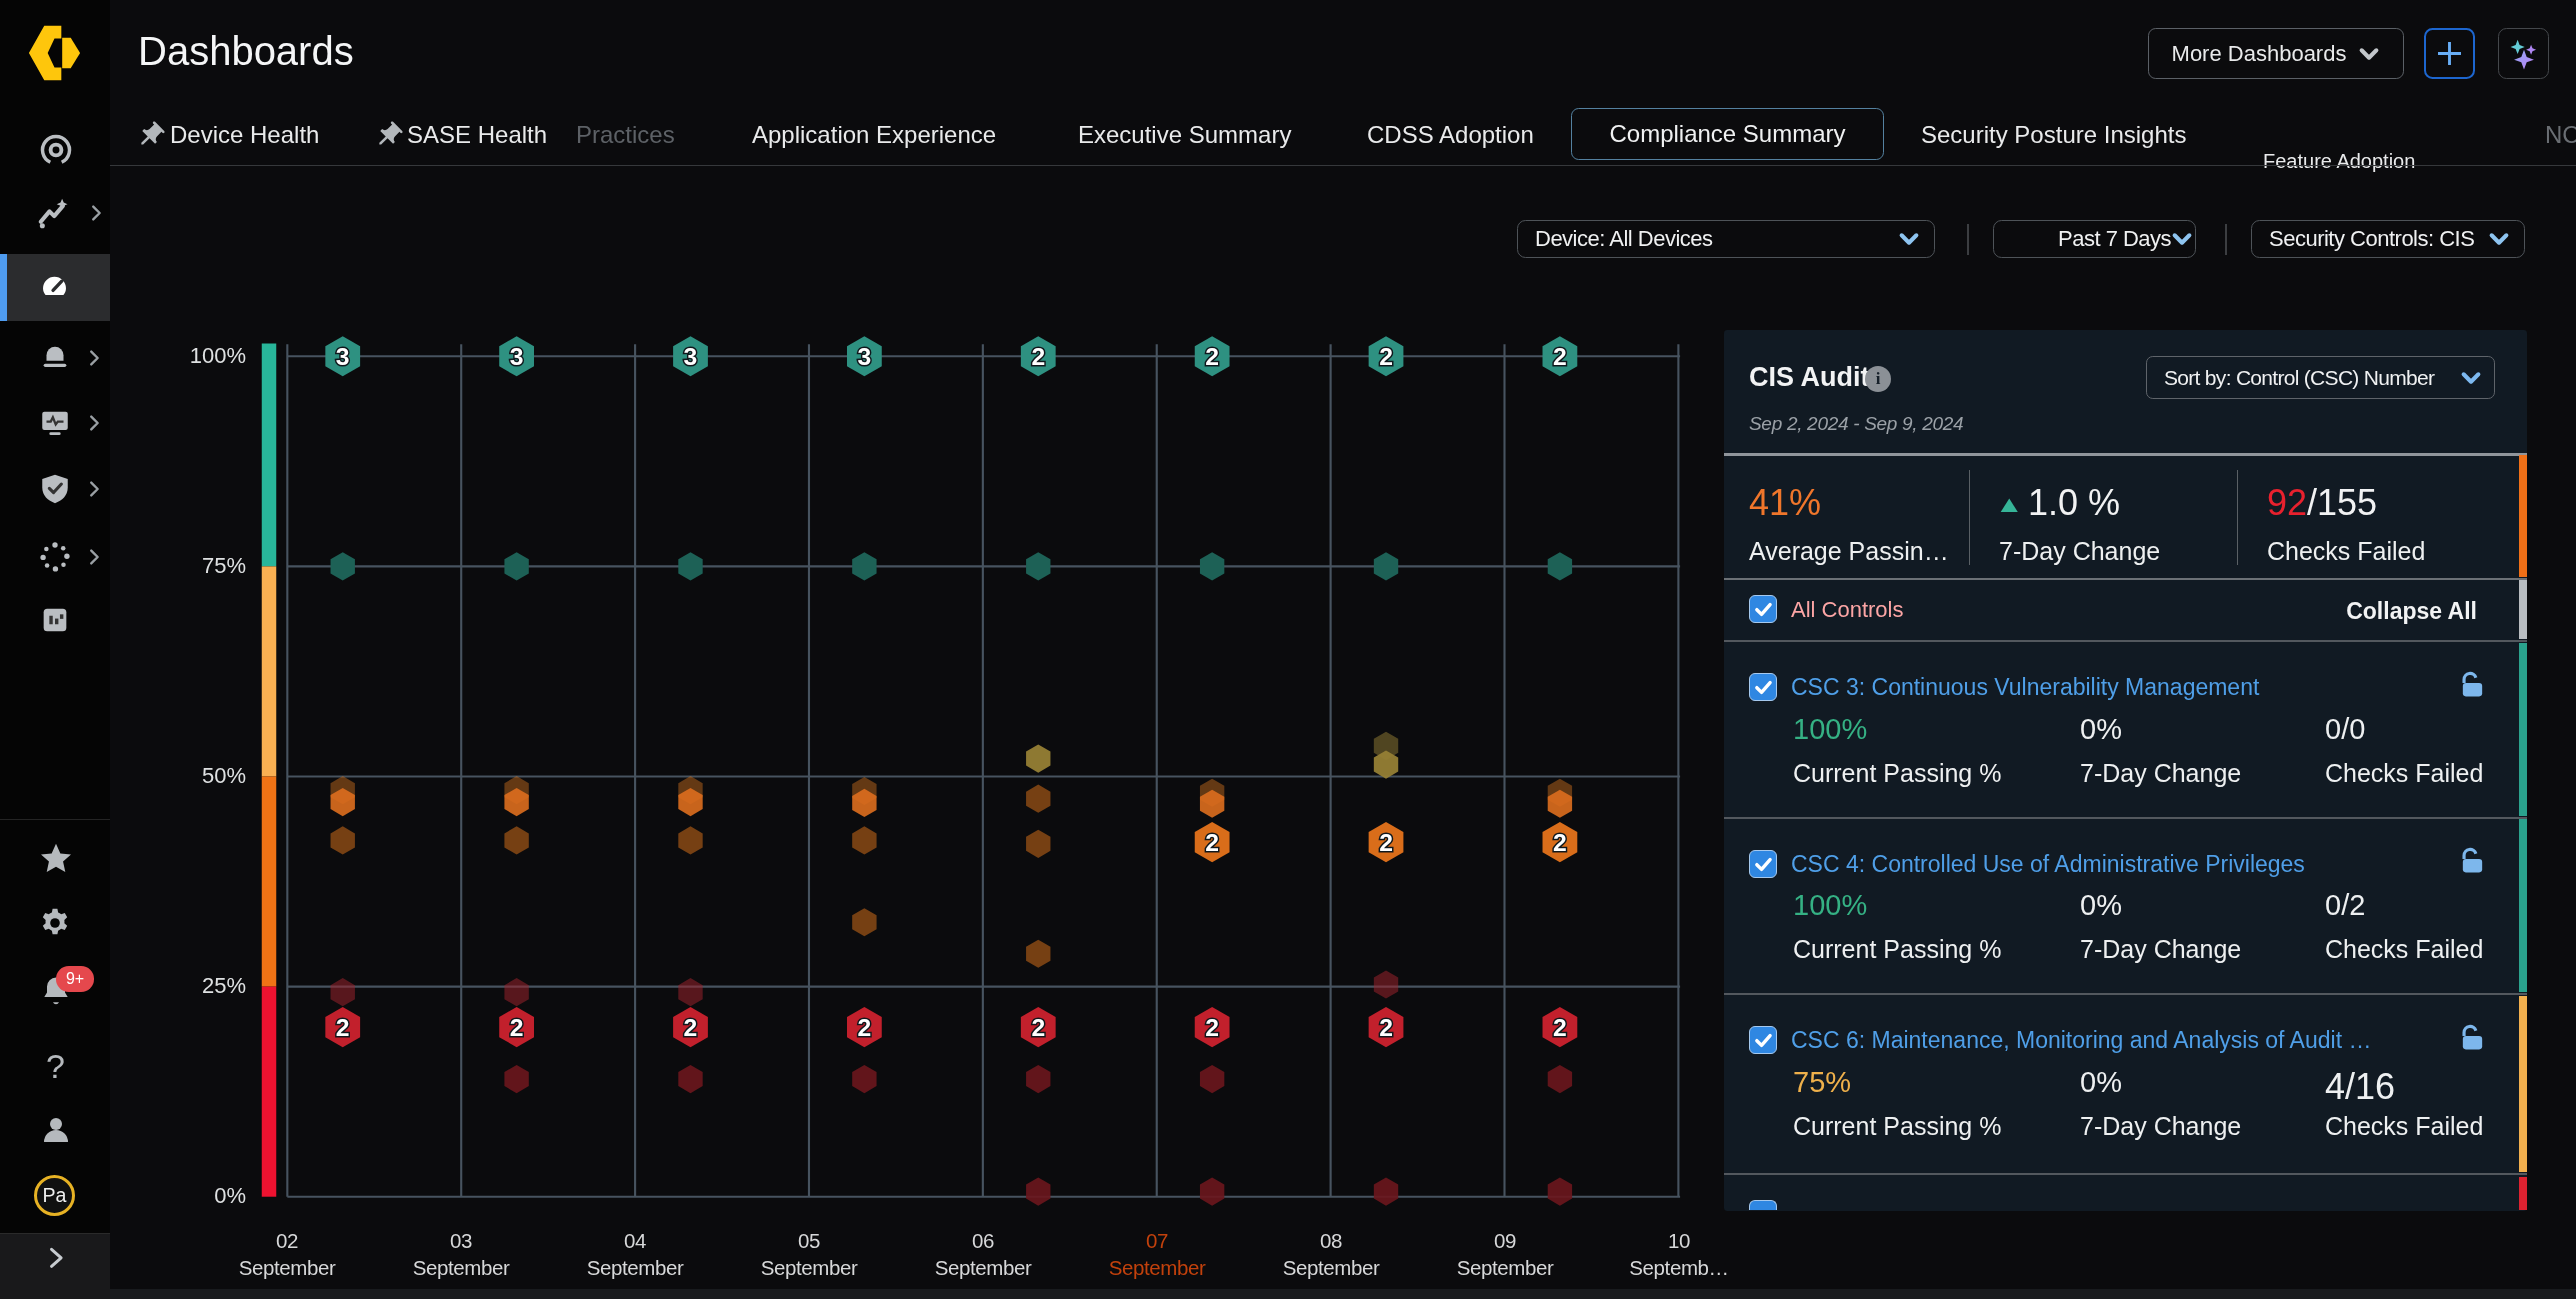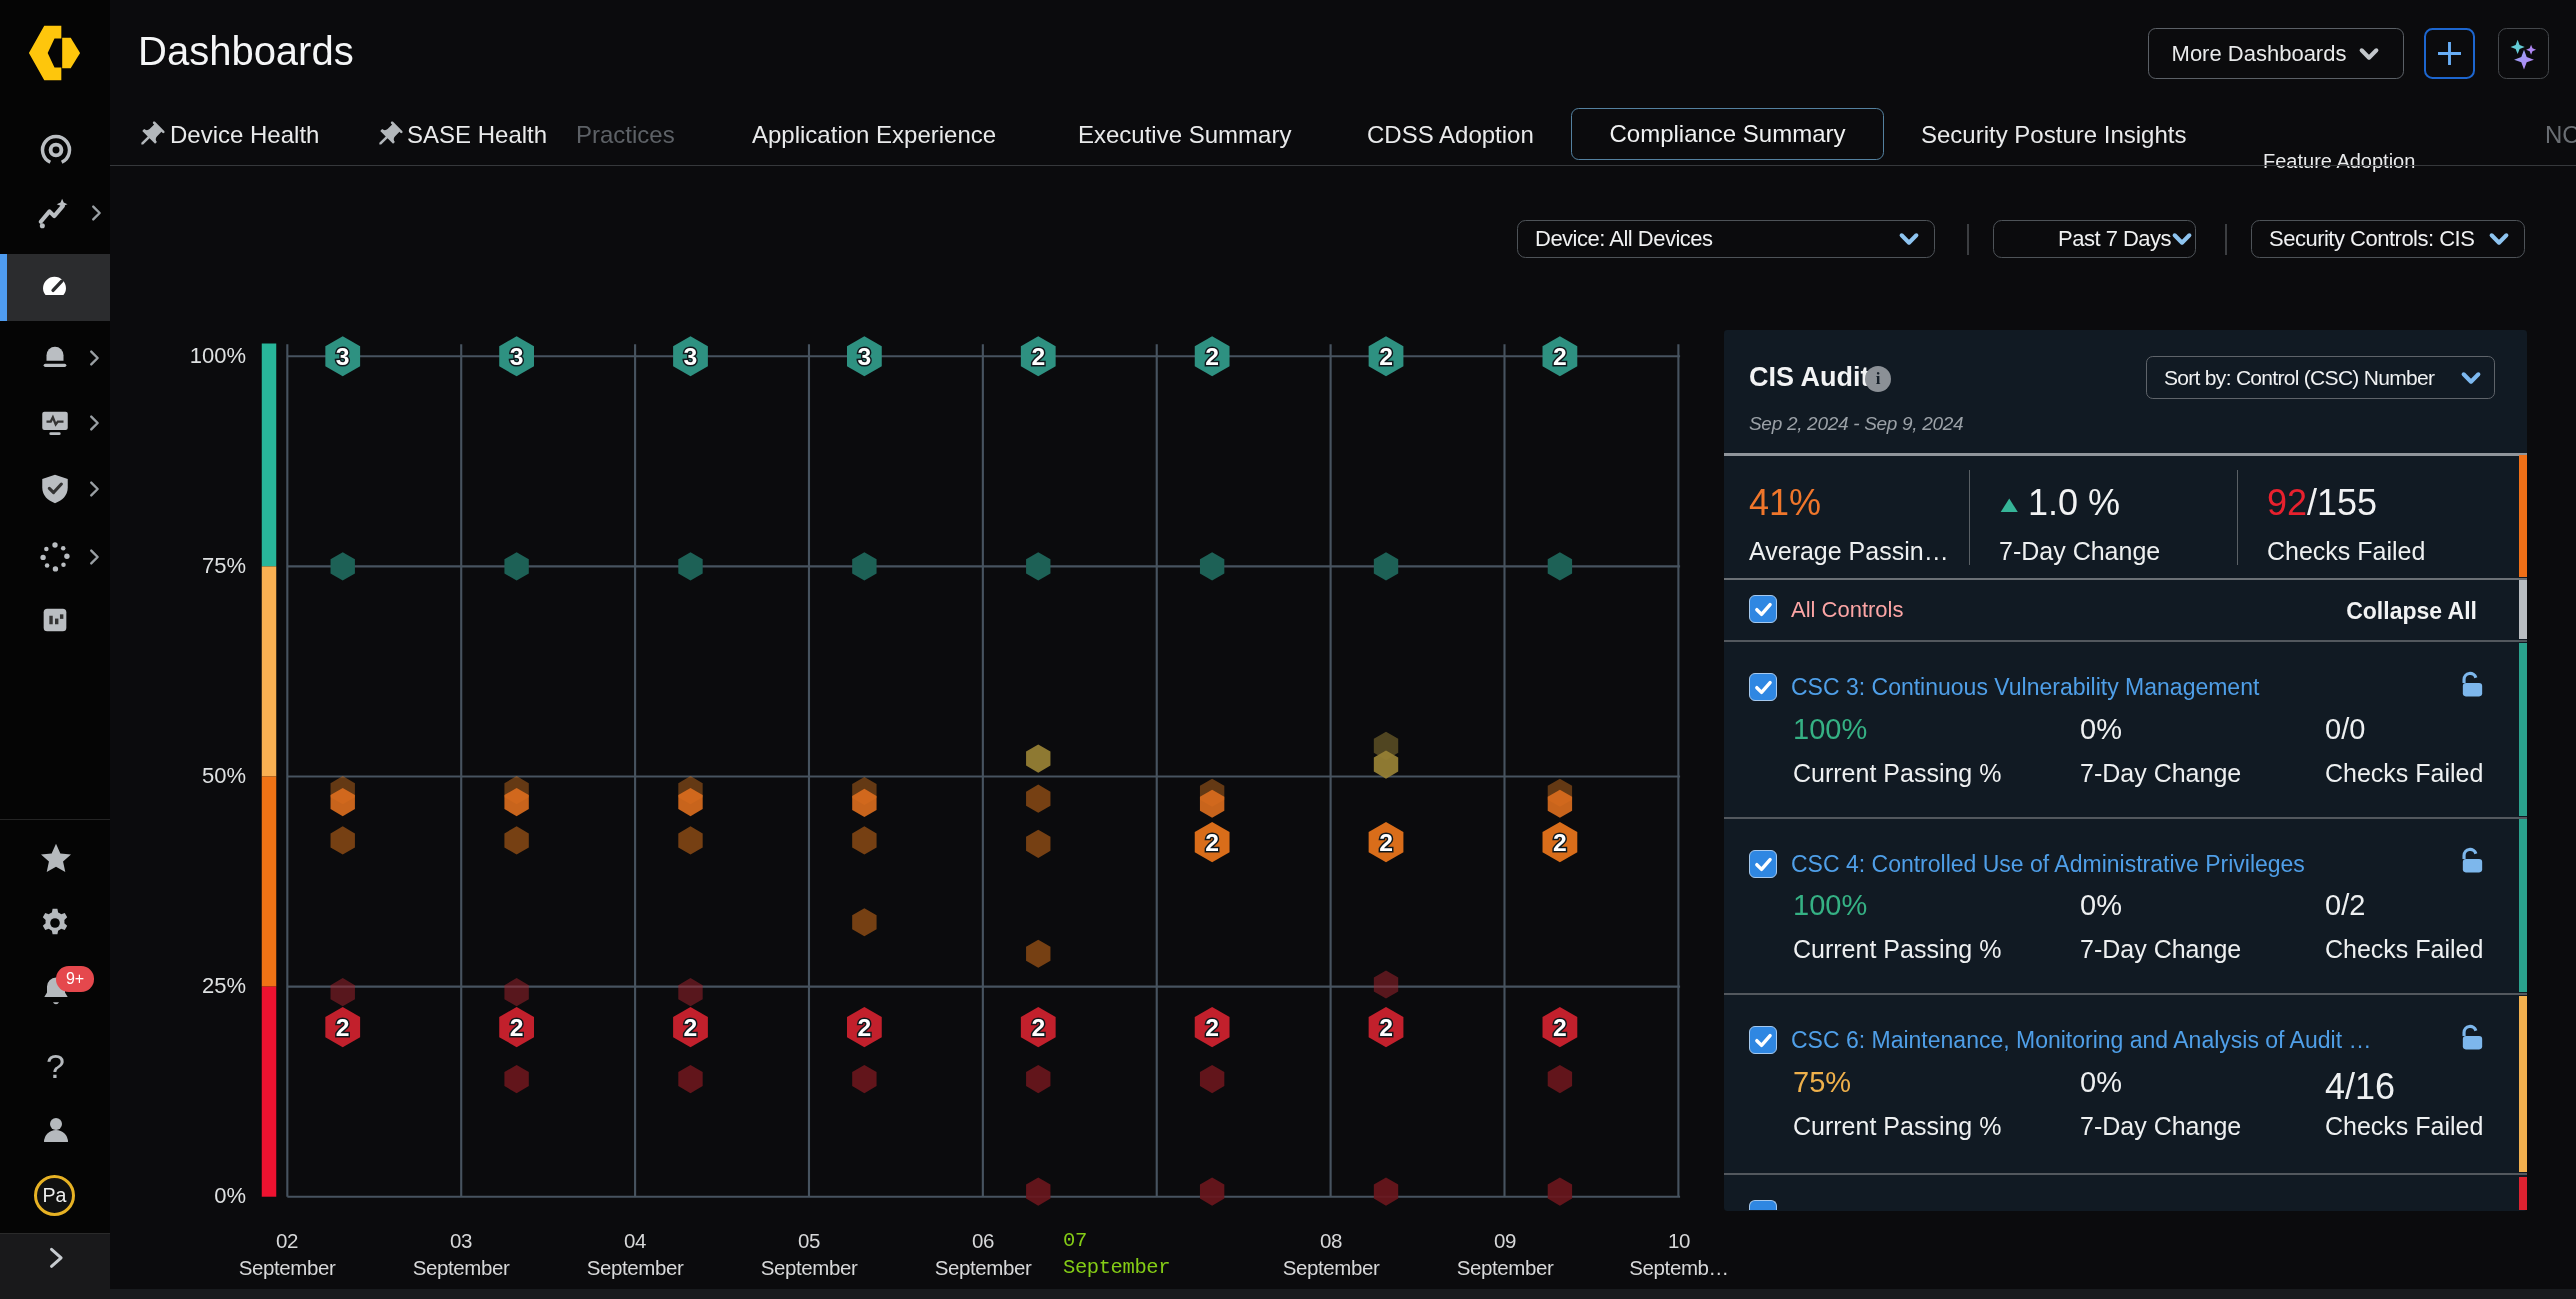--- a/index.html
+++ b/index.html
@@ -172,21 +172,21 @@
 <div style="position:absolute;left:128px;width:118px;top:343px;font-size:22px;color:#dfe1e2;text-align:right;">100%</div>
 <div style="position:absolute;left:128px;width:118px;top:553px;font-size:22px;color:#dfe1e2;text-align:right;">75%</div>
 <div style="position:absolute;left:128px;width:118px;top:763px;font-size:22px;color:#dfe1e2;text-align:right;">50%</div>
 <div style="position:absolute;left:128px;width:118px;top:973px;font-size:22px;color:#dfe1e2;text-align:right;">25%</div>
 <div style="position:absolute;left:128px;width:118px;top:1183px;font-size:22px;color:#dfe1e2;text-align:right;">0%</div>
 <div style="position:absolute;left:193px;top:1227px;width:188px;text-align:center;font-size:20.5px;letter-spacing:-0.4px;line-height:27px;color:#d7d8d9;">02<br>September</div>
 <div style="position:absolute;left:367px;top:1227px;width:188px;text-align:center;font-size:20.5px;letter-spacing:-0.4px;line-height:27px;color:#d7d8d9;">03<br>September</div>
 <div style="position:absolute;left:541px;top:1227px;width:188px;text-align:center;font-size:20.5px;letter-spacing:-0.4px;line-height:27px;color:#d7d8d9;">04<br>September</div>
 <div style="position:absolute;left:715px;top:1227px;width:188px;text-align:center;font-size:20.5px;letter-spacing:-0.4px;line-height:27px;color:#d7d8d9;">05<br>September</div>
 <div style="position:absolute;left:889px;top:1227px;width:188px;text-align:center;font-size:20.5px;letter-spacing:-0.4px;line-height:27px;color:#d7d8d9;">06<br>September</div>
-<div style="position:absolute;left:1063px;top:1227px;width:188px;font-size:20.5px;letter-spacing:-0.4px;line-height:27px;color:#84cc16;font-family:Liberation Mono, monospace;">07<br>September</div>
+<div style="position:absolute;left:1063px;top:1227px;width:188px;text-align:center;font-size:20.5px;letter-spacing:-0.4px;line-height:27px;color:#c2410c;">07<br>September</div>
 <div style="position:absolute;left:1237px;top:1227px;width:188px;text-align:center;font-size:20.5px;letter-spacing:-0.4px;line-height:27px;color:#d7d8d9;">08<br>September</div>
 <div style="position:absolute;left:1411px;top:1227px;width:188px;text-align:center;font-size:20.5px;letter-spacing:-0.4px;line-height:27px;color:#d7d8d9;">09<br>September</div>
 <div style="position:absolute;left:1585px;top:1227px;width:188px;text-align:center;font-size:20.5px;letter-spacing:-0.4px;line-height:27px;color:#d7d8d9;">10<br>Septemb…</div>
 <svg style="position:absolute;left:0;top:0" width="2576" height="1299" viewBox="0 0 3022 1524">
 
 <rect x="307" y="403" width="17" height="261.5" fill="#28b69a"></rect>
 <rect x="307" y="664.5" width="17" height="246.5" fill="#f9b052"></rect>
 <rect x="307" y="911" width="17" height="246.5" fill="#f07315"></rect>
 <rect x="307" y="1157.5" width="17" height="246.5" fill="#ee1230"></rect>
 

